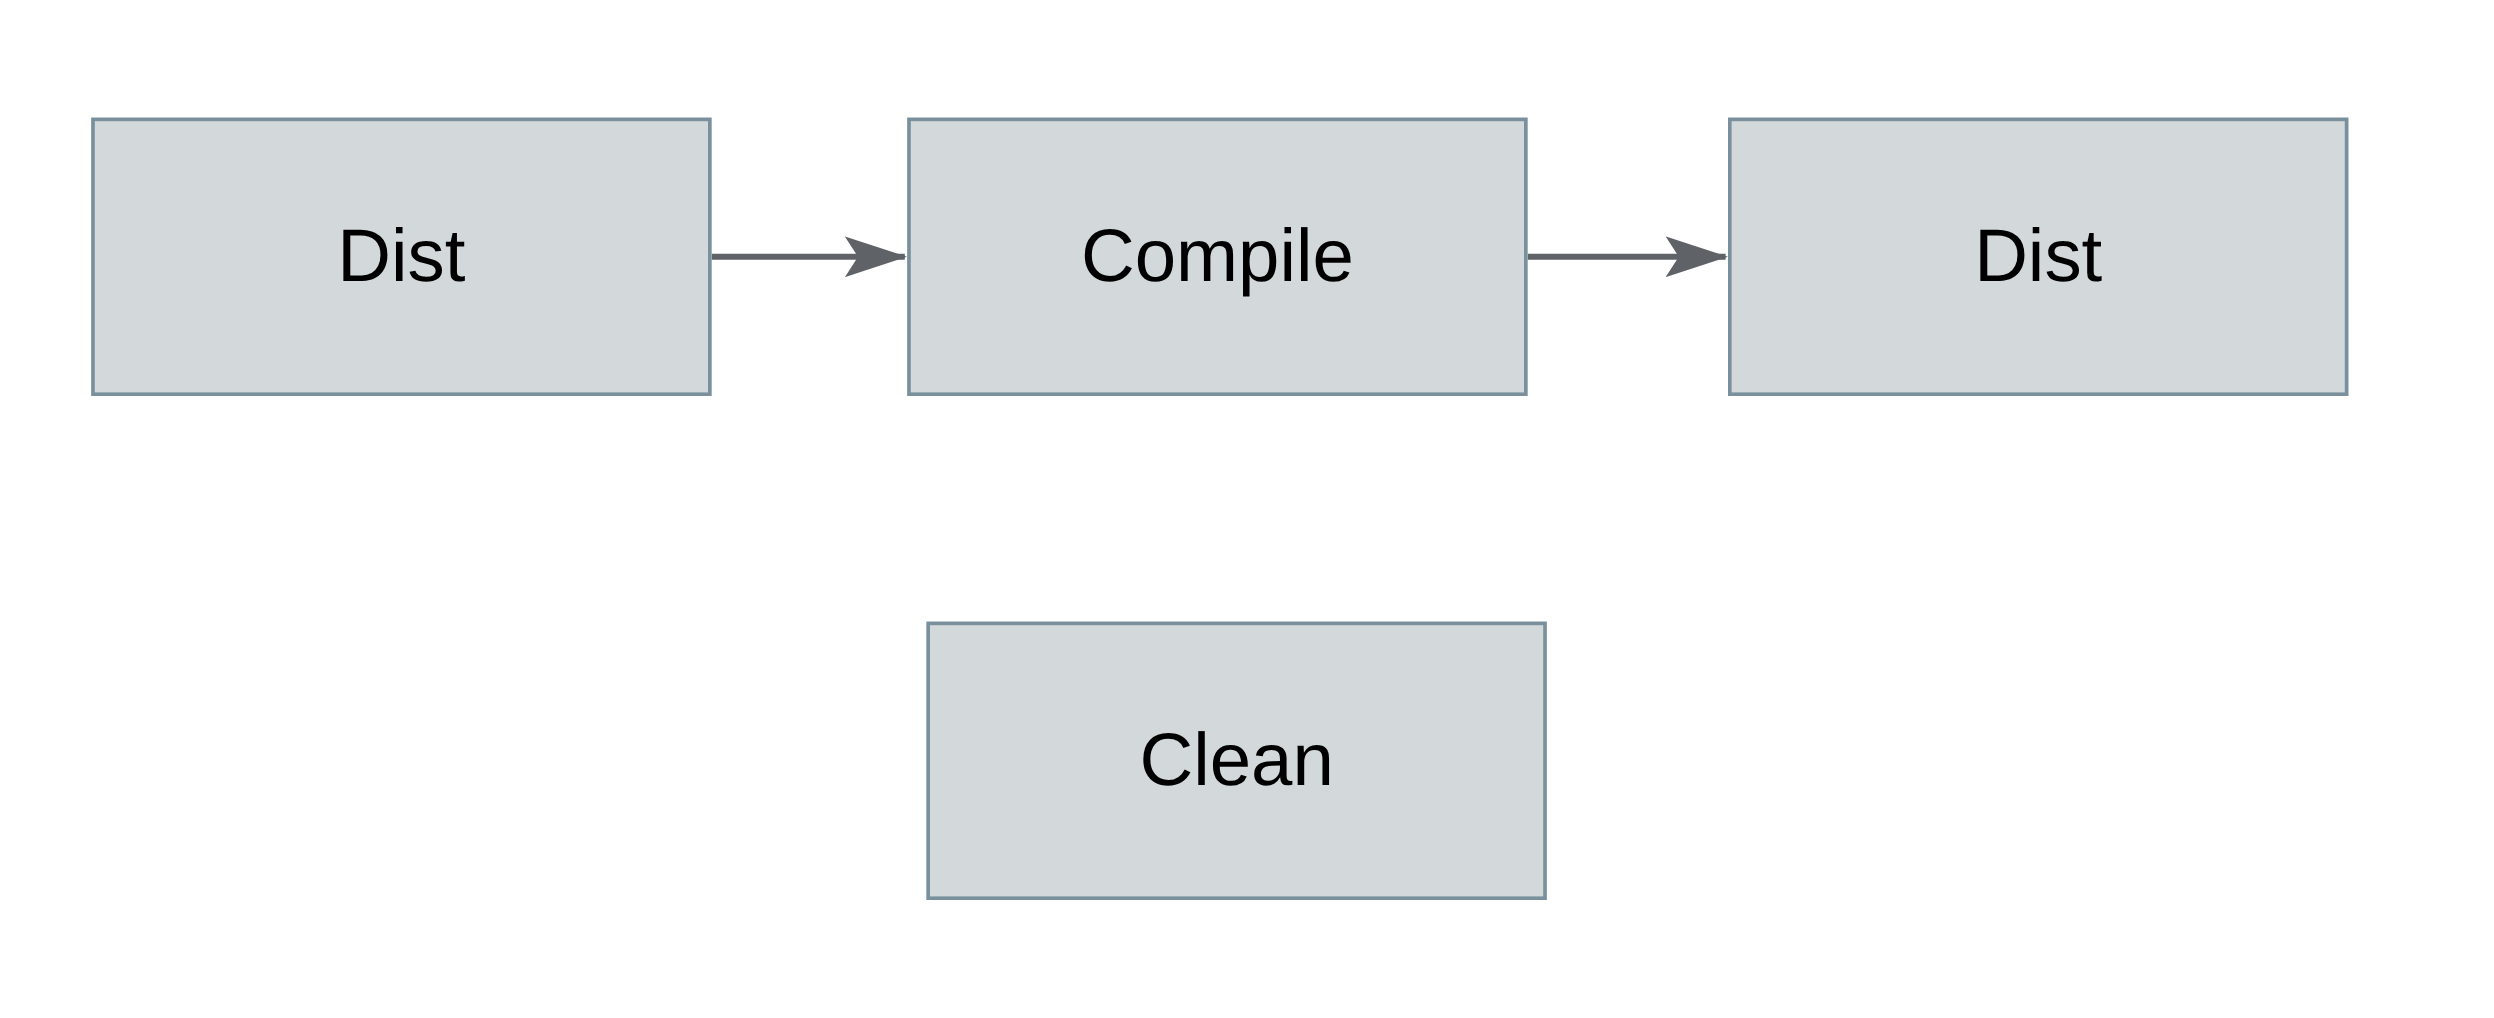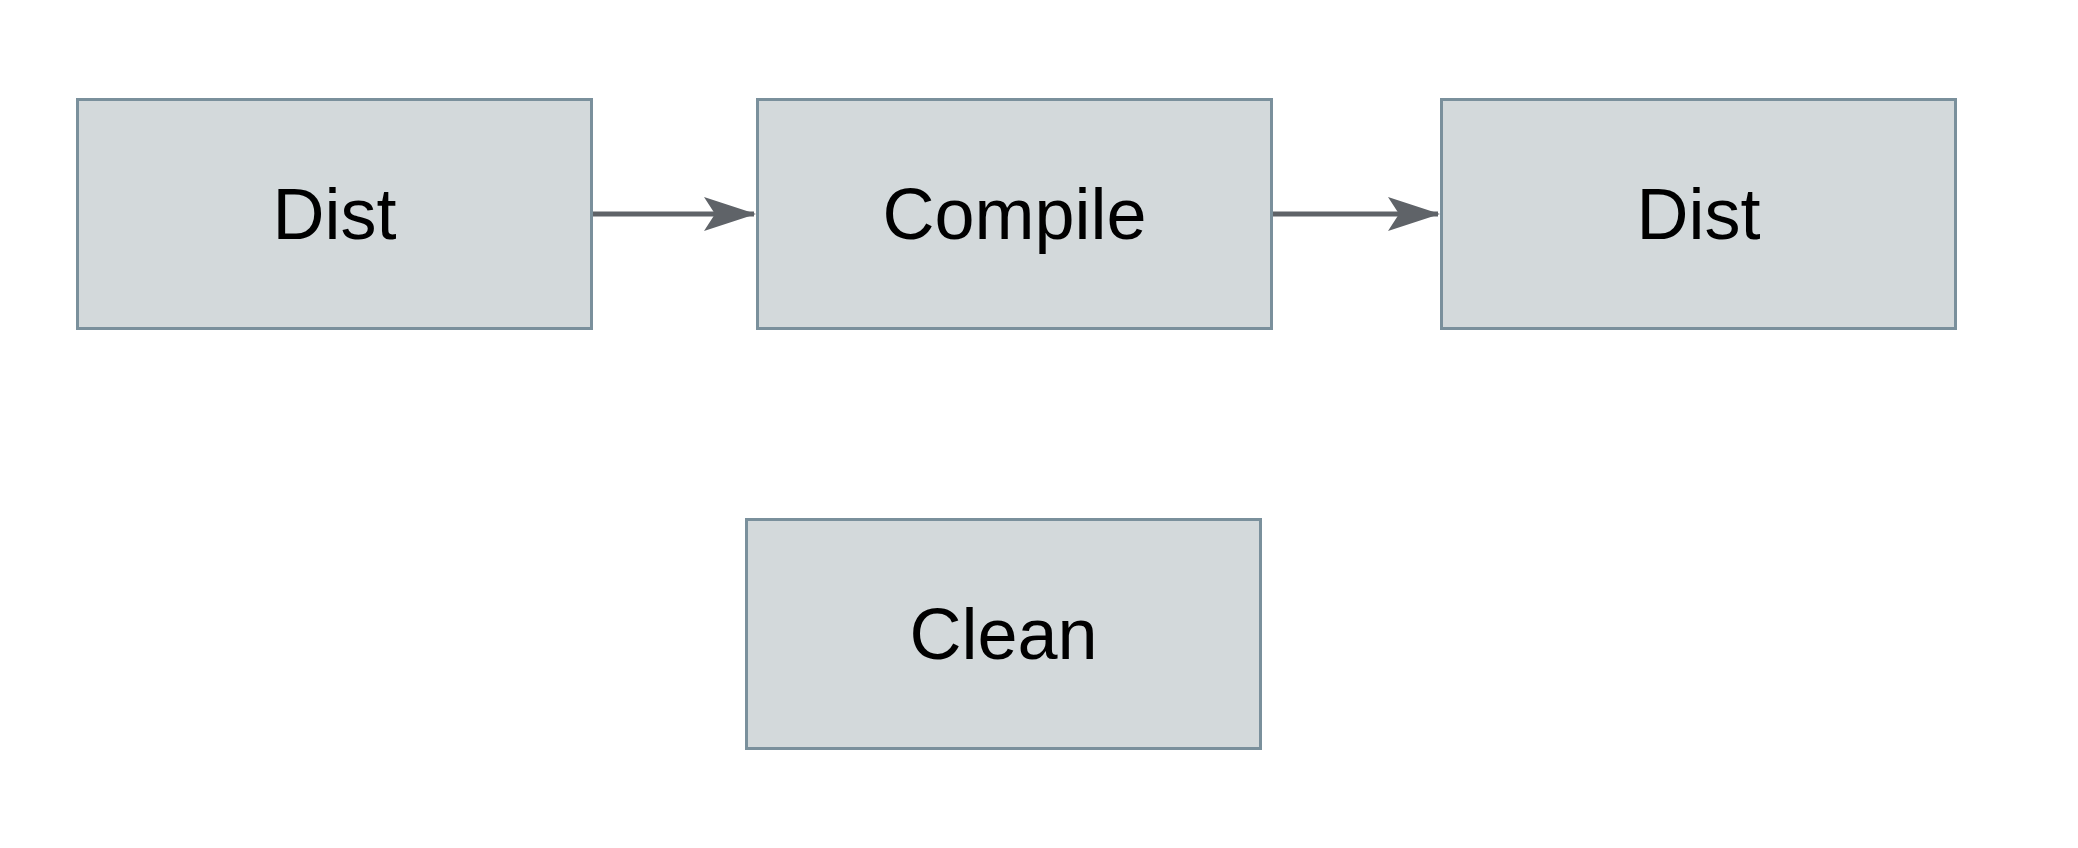--- a/index.html
+++ b/index.html
@@ -20,30 +20,30 @@
     width: 517px;
     height: 232px;
     box-sizing: border-box;
     background: #d3d9db;
     border: 3px solid #7a909c;
     display: flex;
     align-items: center;
     justify-content: center;
   }
   .node-label {
-    font-size: 72px;
+    font-size: 62px;
     font-weight: 400;
     color: #000000;
     line-height: 1;
     white-space: nowrap;
   }
   .node-dist    { left: 76px;   top: 98px;  }
   .node-compile { left: 756px;  top: 98px;  }
   .node-init    { left: 1440px; top: 98px;  }
-  .node-clean   { left: 745px;  top: 518px; text-align: center; }
+  .node-clean   { left: 772px;  top: 518px; text-align: center; }
   .edges-layer {
     position: absolute;
     left: 0;
     top: 0;
     width: 2078px;
     height: 848px;
     pointer-events: none;
   }
 </style>
 </head>

